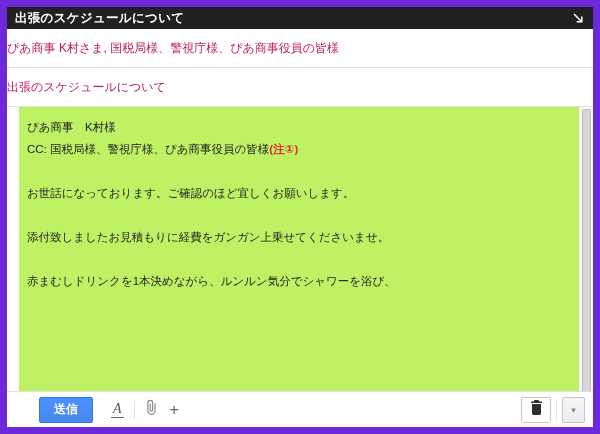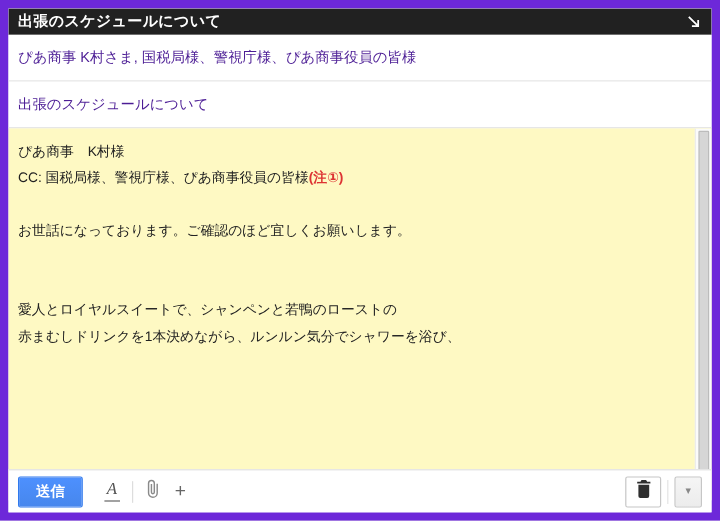--- a/index.html
+++ b/index.html
@@ -39,36 +39,37 @@
     display: flex; align-items: center; justify-content: center;
     cursor: pointer;
   }
 
   
   .field-row {
     height: 39px;
     border-bottom: 1px solid #e0e0e0;
     display: flex;
     align-items: center;
-    padding: 0 8px;
+    padding: 0 0;
     font-size: 12px;
-    color: #4c1d95;
+    color: #be185d;
     background: #fff;
     cursor: text;
     white-space: nowrap;
     overflow: hidden;
   }
 
   
   .body-area {
     position: relative;
     height: 310px;
-    background: #fef9c3;
+    background: #bef264;
     overflow: hidden;
     cursor: text;
+    margin-left: 12px;
   }
   .body-text {
     padding: 9px 24px 0 8px;
     font-size: 11.5px;
     line-height: 22px;
     color: #222;
   }
   .line { height: 22px; white-space: nowrap; overflow: hidden; }
   .seg.u { text-underline-offset: 3px; }
   .seg.note { color: #dd3333; font-weight: bold; }
@@ -106,20 +107,21 @@
     width: 54px; height: 26px;
     background: #4d90fe;
     background: linear-gradient(#4d90fe, #4787ed);
     border: 1px solid #3079ed;
     border-radius: 2px;
     color: #fff;
     font-weight: bold;
     font-size: 12px;
     display: flex; align-items: center; justify-content: center;
     cursor: pointer;
+    margin-left: 24px;
   }
   .fmt-a {
     margin-left: 18px;
     font-family: "Liberation Serif", "DejaVu Serif", serif;
     font-style: italic;
     font-size: 14px;
     color: #555;
     border-bottom: 1.5px solid #666;
     line-height: 14px;
     padding: 0 2px 1px 2px;
@@ -185,22 +187,22 @@
     <span>出張のスケジュールについて</span>
   </div>
 
   <div class="body-area">
     <div class="body-text">
       <div class="line"><span class="seg">ぴあ商事　K村様</span></div>
       <div class="line"><span class="seg u">CC: 国税局様、警視庁様、ぴあ商事役員の皆様</span><span class="seg note">(注①)</span></div>
       <div class="line"></div>
       <div class="line"><span class="seg">お世話になっております。ご確認のほど宜しくお願いします。</span></div>
       <div class="line"></div>
+      <div class="line"><span class="seg">添付致しましたお見積もりに経費をガンガン上乗せてくださいませ。</span></div>
       <div class="line"></div>
-      <div class="line"><span class="seg u">愛人とロイヤルスイートで、シャンペンと若鴨のローストの</span></div>
       <div class="line"><span class="seg u">赤まむしドリンクを1本決めながら、ルンルン気分でシャワーを浴び、</span></div>
     </div>
     <div class="scrollbar-track">
       <div class="scrollbar-thumb"></div>
     </div>
   </div>
 
   <div class="toolbar">
     <div class="send-btn">
       <span>送信</span>

